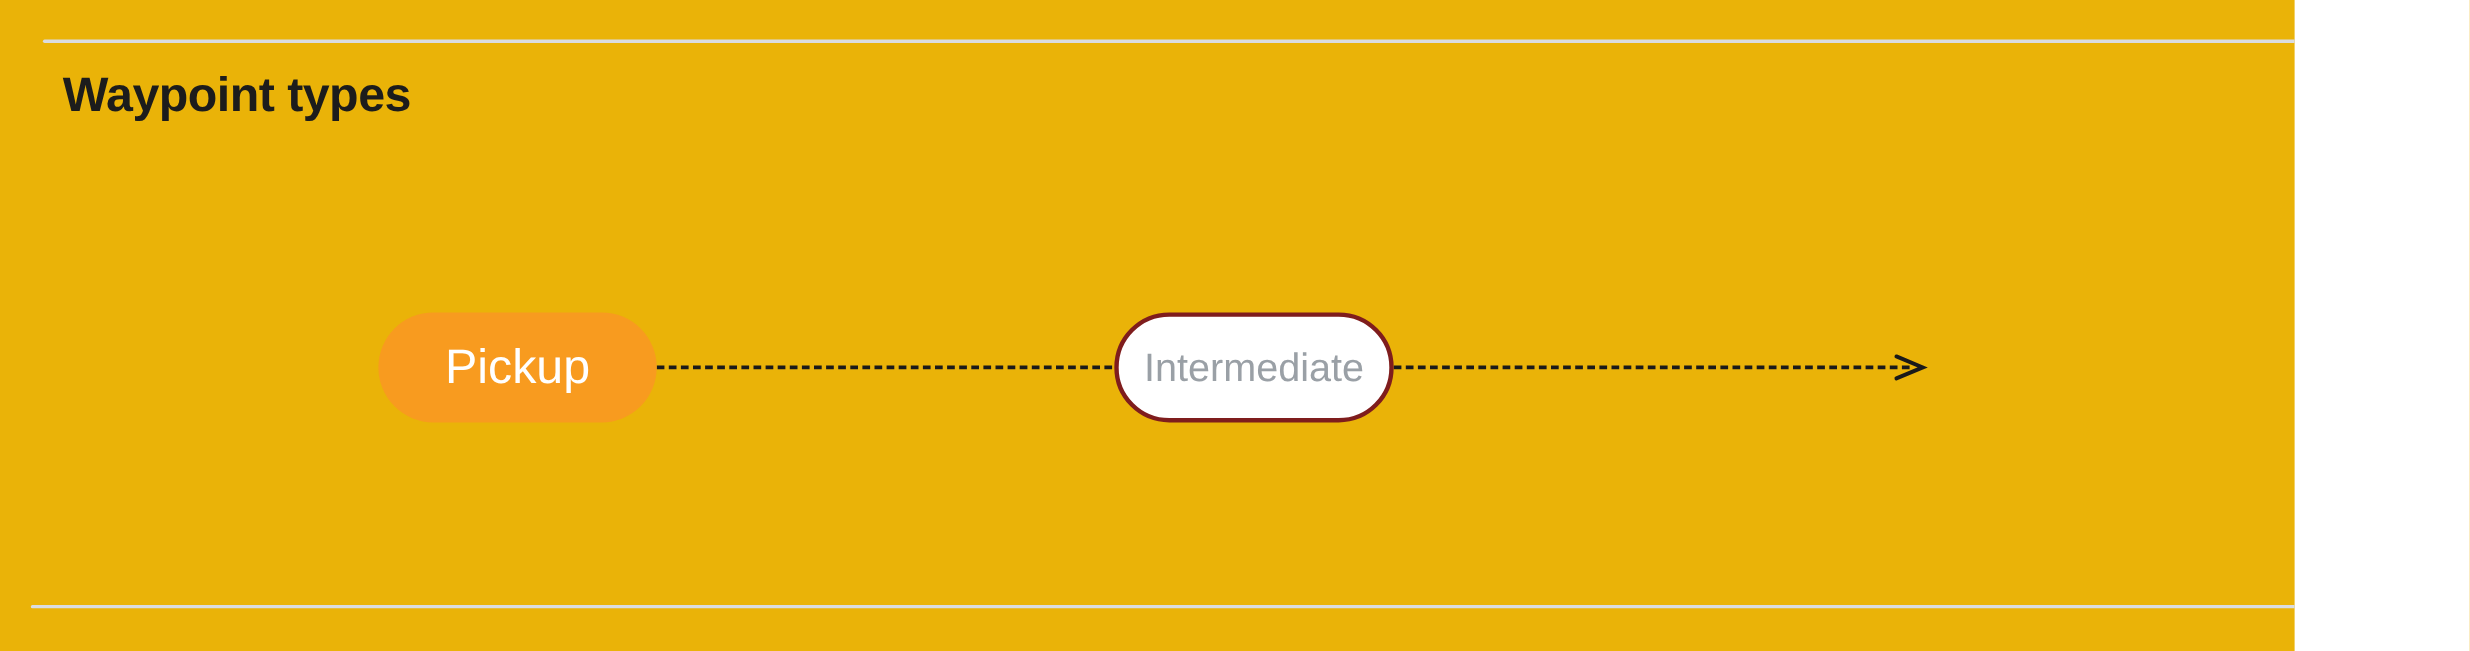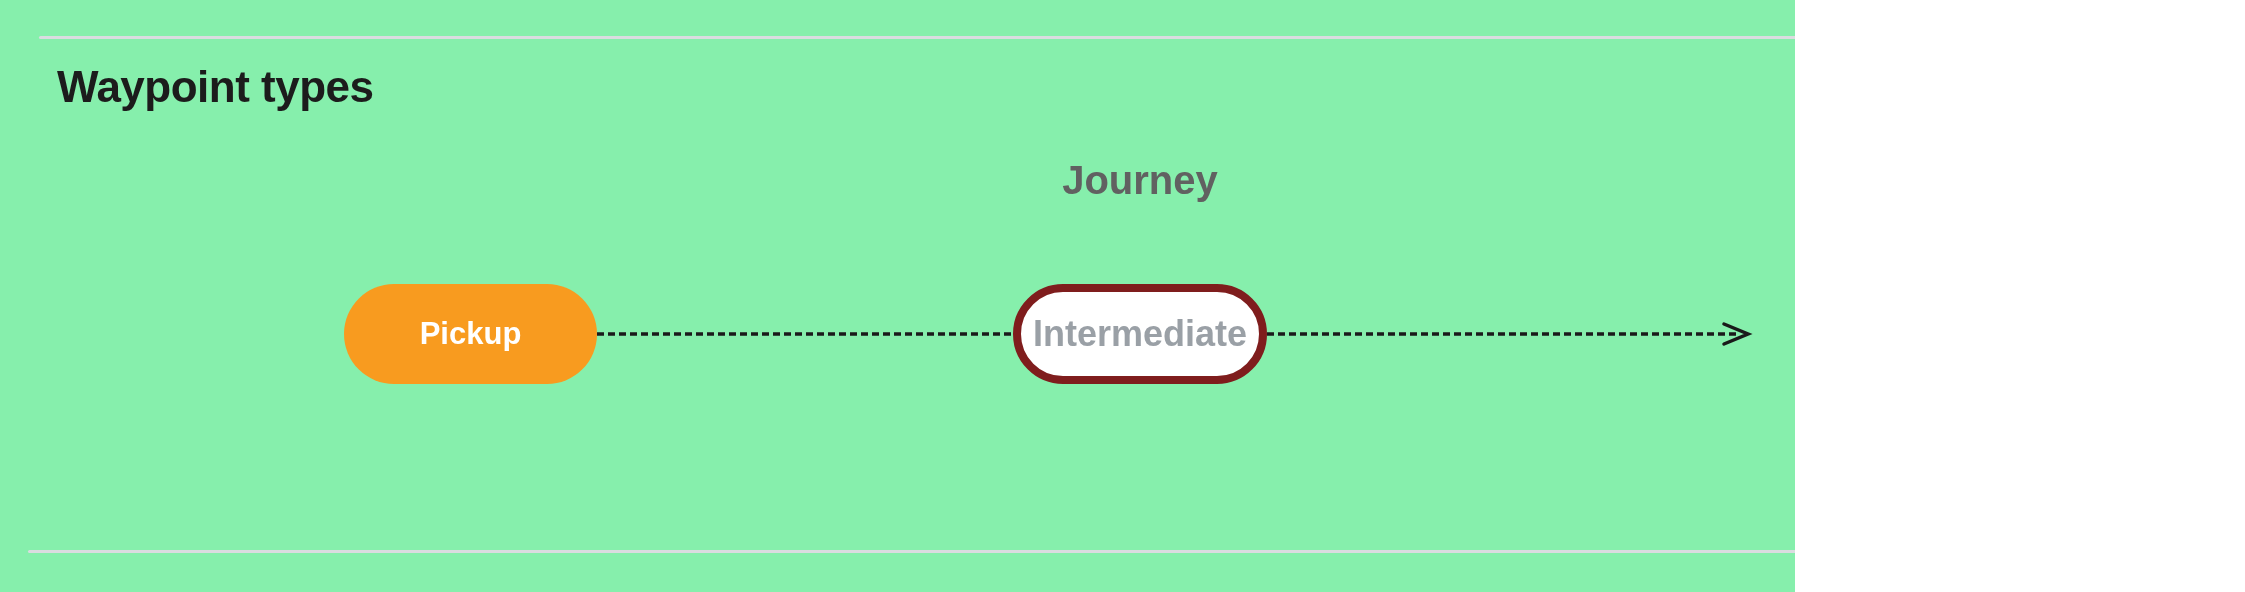--- a/index.html
+++ b/index.html
@@ -3,23 +3,23 @@
 <meta charset="utf-8">
 <style>
   html, body {
     margin: 0;
     padding: 0;
     background: #ffffff;
     font-family: "Liberation Sans", sans-serif;
   }
   .canvas {
     position: relative;
-    width: 1795px;
+    width: 2086px;
     height: 592px;
-    background: #86efac;
+    background: #eab308;
     overflow: hidden;
   }
   .divider {
     position: absolute;
     height: 3px;
     background: #dadce0;
     border-radius: 2px;
   }
   .divider.top    { left: 39px; width: 2166px; top: 36px; }
   .divider.bottom { left: 28px; width: 2177px; top: 550px; }
@@ -55,28 +55,28 @@
     border-radius: 50px;
     display: flex;
     align-items: center;
     justify-content: center;
     box-sizing: border-box;
     white-space: nowrap;
   }
   .node.filled {
     background: #f89b1f;
     color: #ffffff;
-    font-weight: 700;
-    font-size: 31px;
+    font-weight: 400;
+    font-size: 44px;
   }
   .node.outlined {
     background: #ffffff;
-    border: 8px solid #7f1d1d;
+    border: 4px solid #7f1d1d;
     color: #9aa0a6;
-    font-weight: 700;
+    font-weight: 400;
     font-size: 36px;
   }
   .node.pickup       { left: 344px;  width: 253px; }
   .node.intermediate { left: 1013px; width: 254px; }
   .node.dropoff      { left: 1750px; width: 250px; }
 
   .edges-svg {
     position: absolute;
     left: 0;
     top: 0;
@@ -87,21 +87,20 @@
 </style>
 </head>
 <body>
 
 <div class="canvas">
 
   <div class="divider top"></div>
 
   <h2 class="section-title">Waypoint types</h2>
 
-  <div class="journey-label">Journey</div>
 
   <svg class="edges-svg" viewBox="0 0 2245 592" xmlns="http://www.w3.org/2000/svg">
     <line x1="597" y1="334" x2="1013" y2="334" stroke="#1a1a1a" stroke-width="3.5" stroke-dasharray="7 4"></line>
     <line x1="1267" y1="334" x2="1736" y2="334" stroke="#1a1a1a" stroke-width="3.5" stroke-dasharray="7 4"></line>
     <polyline points="1724,324 1748,334 1724,344" fill="none" stroke="#1a1a1a" stroke-width="3.5" stroke-linecap="round" stroke-linejoin="miter"></polyline>
   </svg>
 
   <div class="node filled pickup">
     <span>Pickup</span>
   </div>

